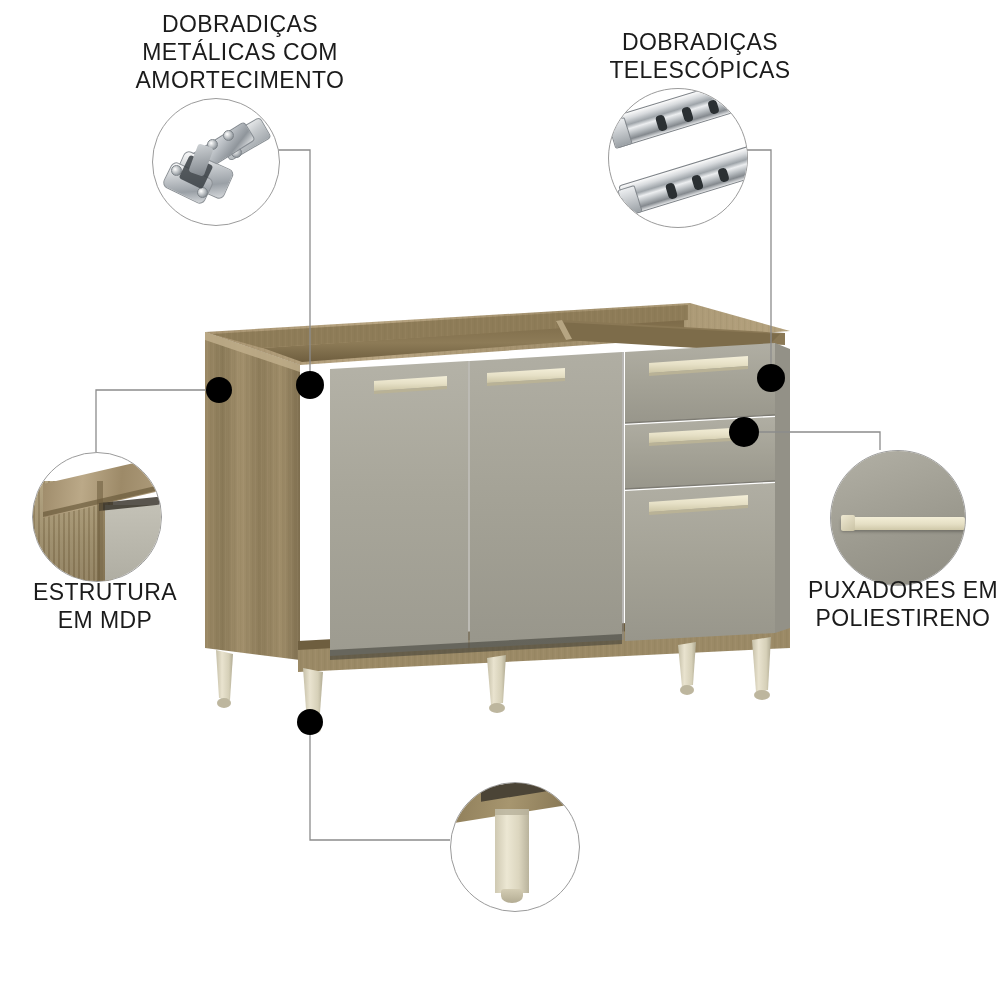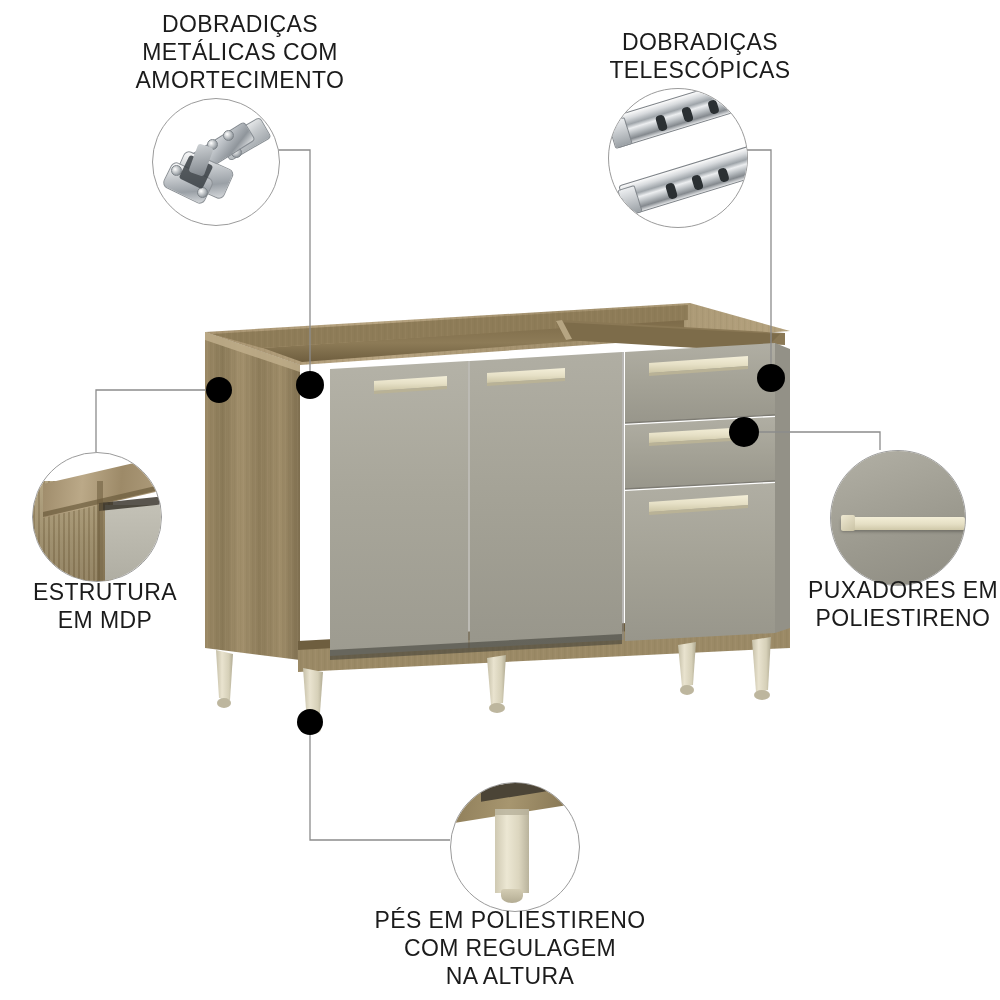--- a/index.html
+++ b/index.html
@@ -346,17 +346,14 @@
 
   <div class="label" id="label-slides">DOBRADIÇAS
 TELESCÓPICAS</div>
 
   <div class="label" id="label-structure">ESTRUTURA
 EM MDP</div>
 
   <div class="label" id="label-handles">PUXADORES EM
 POLIESTIRENO</div>
 
-  <div class="label" id="label-feet">PÉS EM POLIESTIRENO
-COM REGULAGEM
-NA ALTURA</div>
 
 </div>
 
 </body></html>

